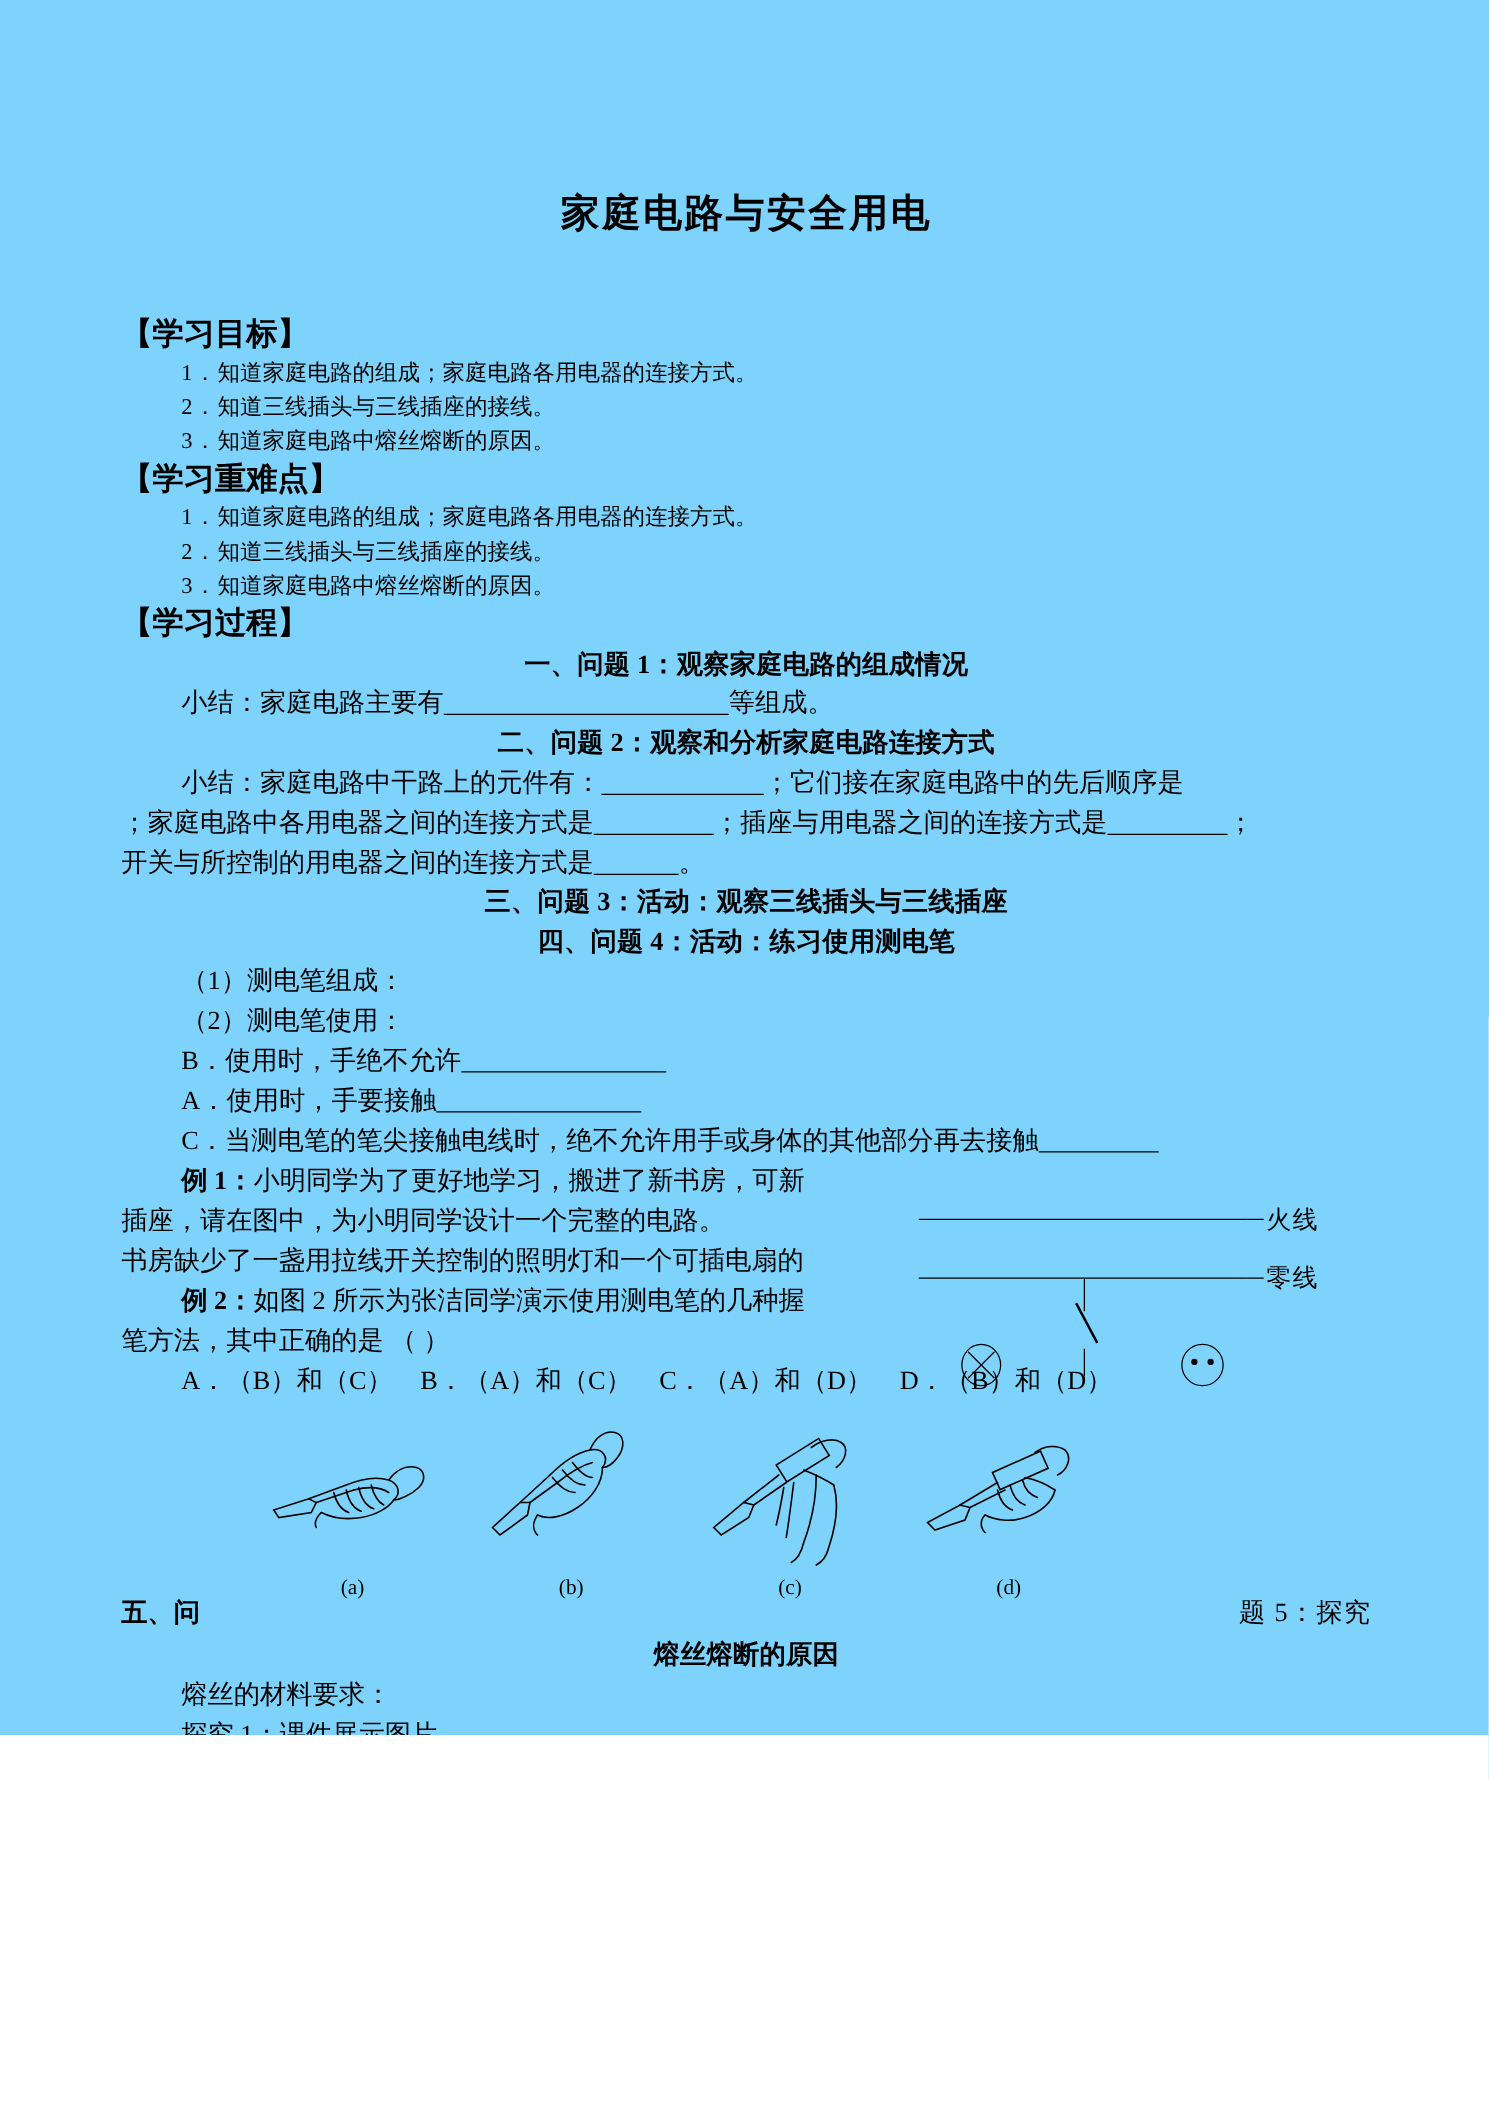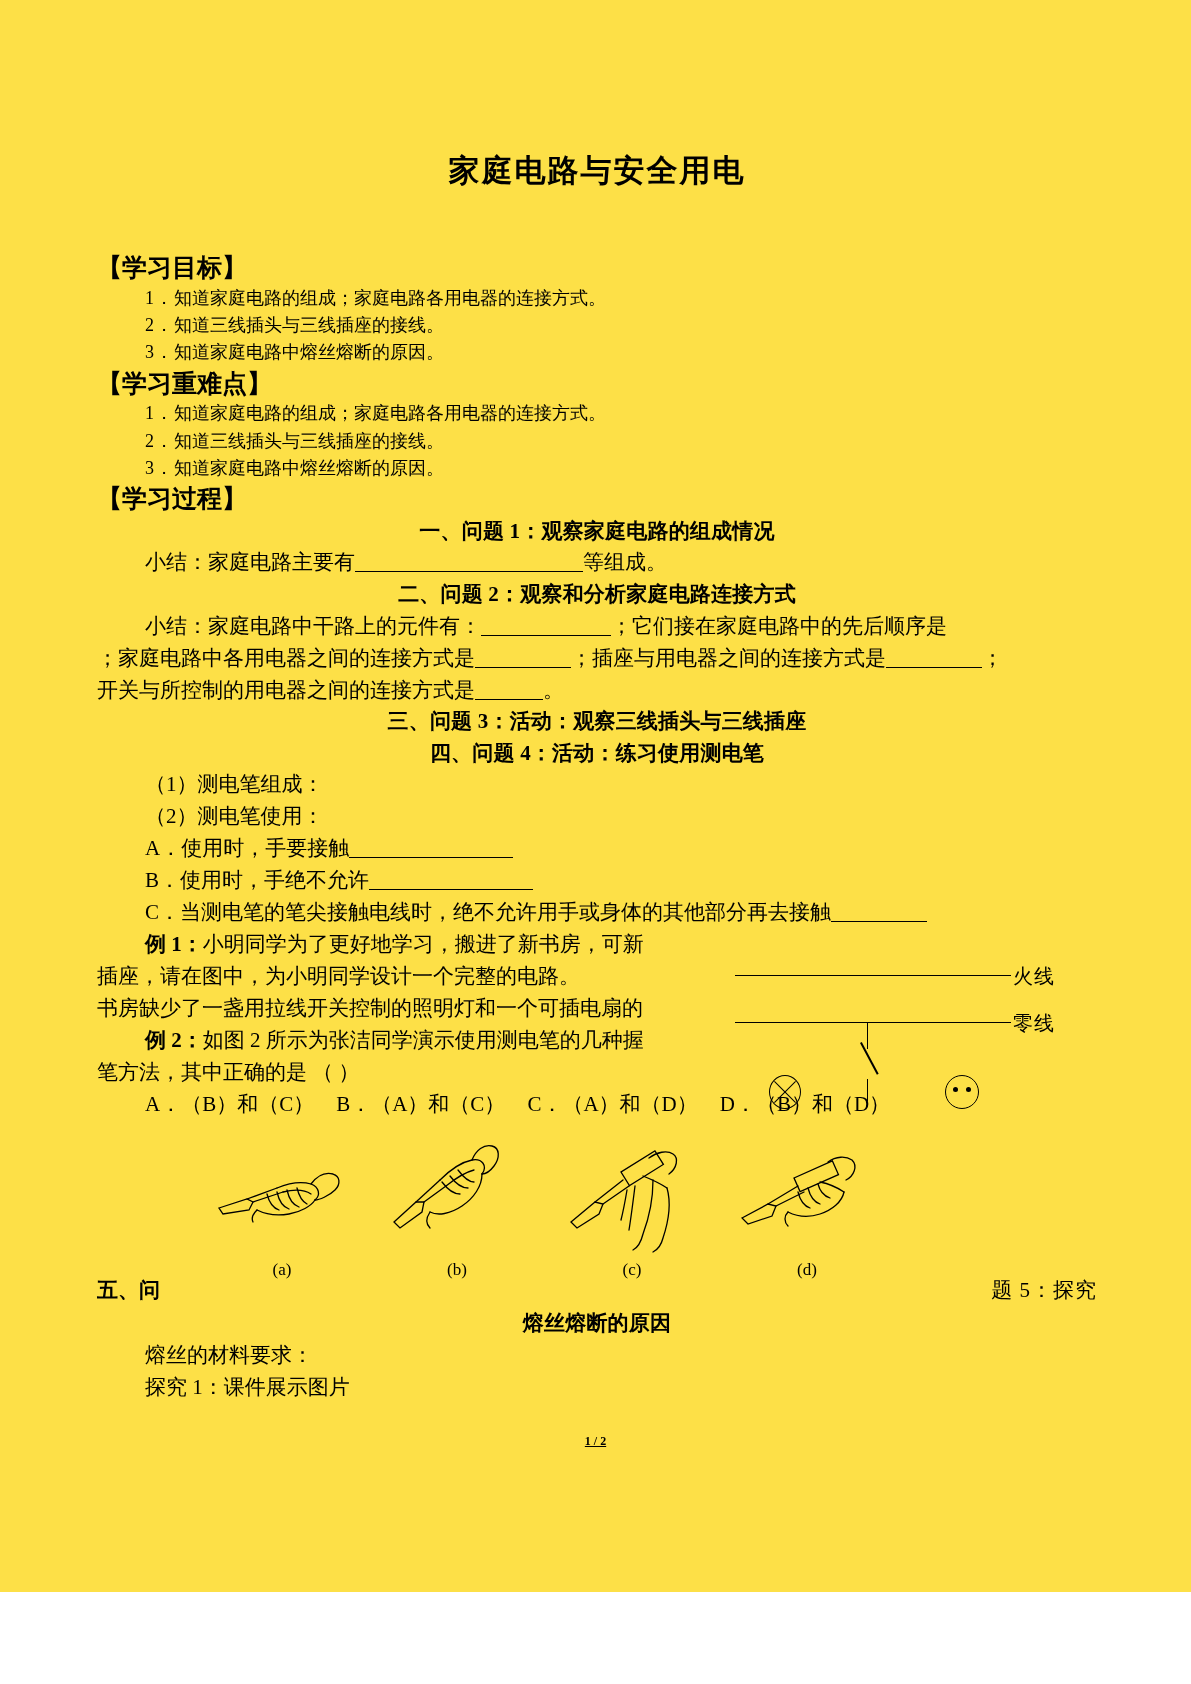--- a/index.html
+++ b/index.html
@@ -7,23 +7,23 @@
     padding: 0;
     background: #ffffff;
   }
   body {
     font-family: "Liberation Serif", "DejaVu Serif", serif;
     color: #000000;
   }
   .page {
     position: relative;
     width: 1191px;
-    height: 1592px;
+    height: 1388px;
     margin: 0 auto;
-    background: #fde047;
+    background: #7dd3fc;
     overflow: hidden;
   }
   .content {
     position: absolute;
     left: 97px;
     top: 0;
     width: 1000px;
   }
 
   
@@ -318,24 +318,24 @@
     <div class="flow-line">
       <span>开关与所控制的用电器之间的连接方式是</span><span class="blank b-sm"></span><span>。</span>
     </div>
 
     <div class="section-heading">三、问题 3：活动：观察三线插头与三线插座</div>
 
     <div class="section-heading">四、问题 4：活动：练习使用测电笔</div>
     <div class="indent-line">（1）测电笔组成：</div>
     <div class="indent-line">（2）测电笔使用：</div>
     <div class="indent-line">
+      <span>B．使用时，手绝不允许</span><span class="blank b-xl"></span>
+    </div>
+    <div class="indent-line">
       <span>A．使用时，手要接触</span><span class="blank b-xl"></span>
-    </div>
-    <div class="indent-line">
-      <span>B．使用时，手绝不允许</span><span class="blank b-xl"></span>
     </div>
     <div class="indent-line">
       <span>C．当测电笔的笔尖接触电线时，绝不允许用手或身体的其他部分再去接触</span><span class="blank b-md"></span>
     </div>
 
     <div class="ex1-wrap">
       <div class="ex1-text">
         <div class="flow-line flow-indent">
           <span class="bold-run">例 1：</span><span>小明同学为了更好地学习，搬进了新书房，可新</span>
         </div>

